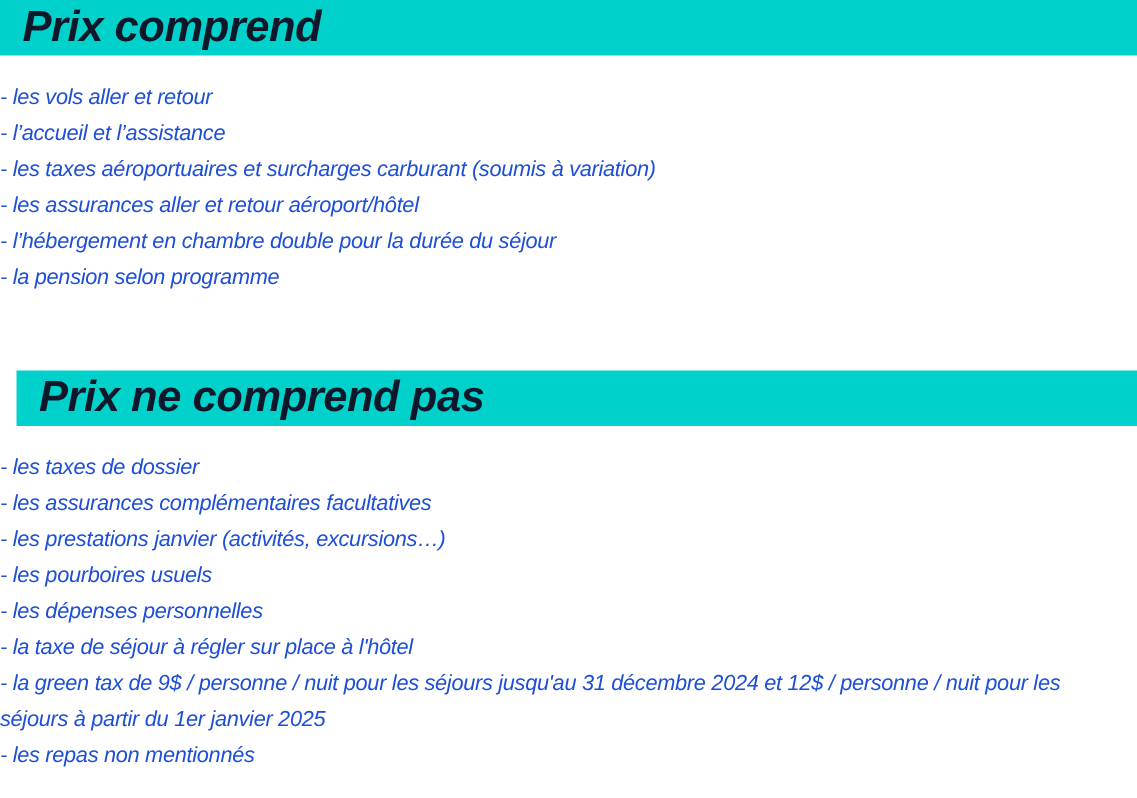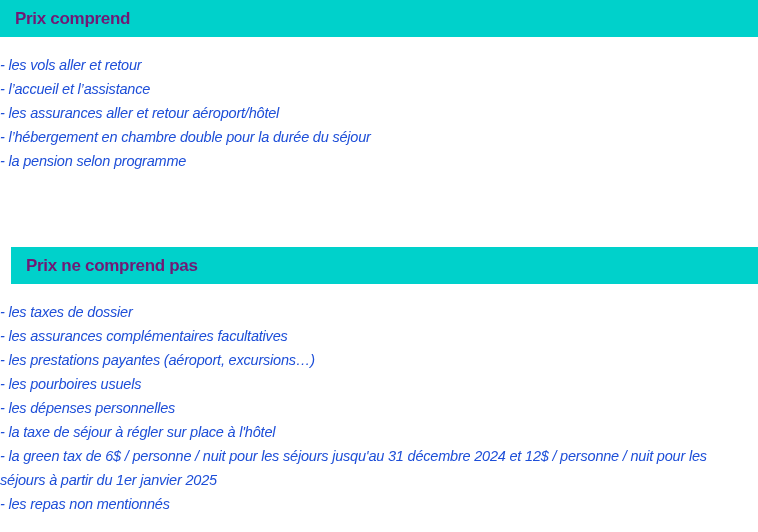--- a/index.html
+++ b/index.html
@@ -11,24 +11,25 @@
   .section-header {
     background: #00d1cb;
     height: 37px;
     width: 758px;
     box-sizing: border-box;
     padding-left: 15px;
     display: flex; align-items: center;
   }
   .section-header h2 {
     margin: 0;
-    color: #701a75;
+    color: #0f172a;
     font-family: "Liberation Sans", sans-serif;
+    font-style: italic;
     font-weight: bold;
-    font-size: 17px;
+    font-size: 29px;
     letter-spacing: -0.3px;
   }
   .hdr-1 { position: absolute; top: 0; left: 0; }
   .hdr-2 { position: absolute; top: 247px; left: 11px; }
   ul.items {
     list-style: none; margin: 0; padding: 0;
     position: absolute; left: 0; width: 730px;
     font-family: "Liberation Sans", sans-serif;
     font-style: italic;
     font-size: 14.5px;
@@ -42,31 +43,32 @@
 </head>
 <body>
 
 <div class="section-header hdr-1">
   <h2>Prix comprend</h2>
 </div>
 
 <ul class="items list-1">
   <li>- les vols aller et retour</li>
   <li>- l’accueil et l’assistance</li>
+  <li>- les taxes aéroportuaires et surcharges carburant (soumis à variation)</li>
   <li>- les assurances aller et retour aéroport/hôtel</li>
   <li>- l’hébergement en chambre double pour la durée du séjour</li>
   <li>- la pension selon programme</li>
 </ul>
 
 <div class="section-header hdr-2">
   <h2>Prix ne comprend pas</h2>
 </div>
 
 <ul class="items list-2">
   <li>- les taxes de dossier</li>
   <li>- les assurances complémentaires facultatives</li>
-  <li>- les prestations payantes (aéroport, excursions…)</li>
+  <li>- les prestations janvier (activités, excursions…)</li>
   <li>- les pourboires usuels</li>
   <li>- les dépenses personnelles</li>
   <li>- la taxe de séjour à régler sur place à l'hôtel</li>
-  <li>- la green tax de 6$ / personne / nuit pour les séjours jusqu'au 31 décembre 2024 et 12$ / personne / nuit pour les séjours à partir du 1er janvier 2025</li>
+  <li>- la green tax de 9$ / personne / nuit pour les séjours jusqu'au 31 décembre 2024 et 12$ / personne / nuit pour les séjours à partir du 1er janvier 2025</li>
   <li>- les repas non mentionnés</li>
 </ul>
 
 </body></html>

